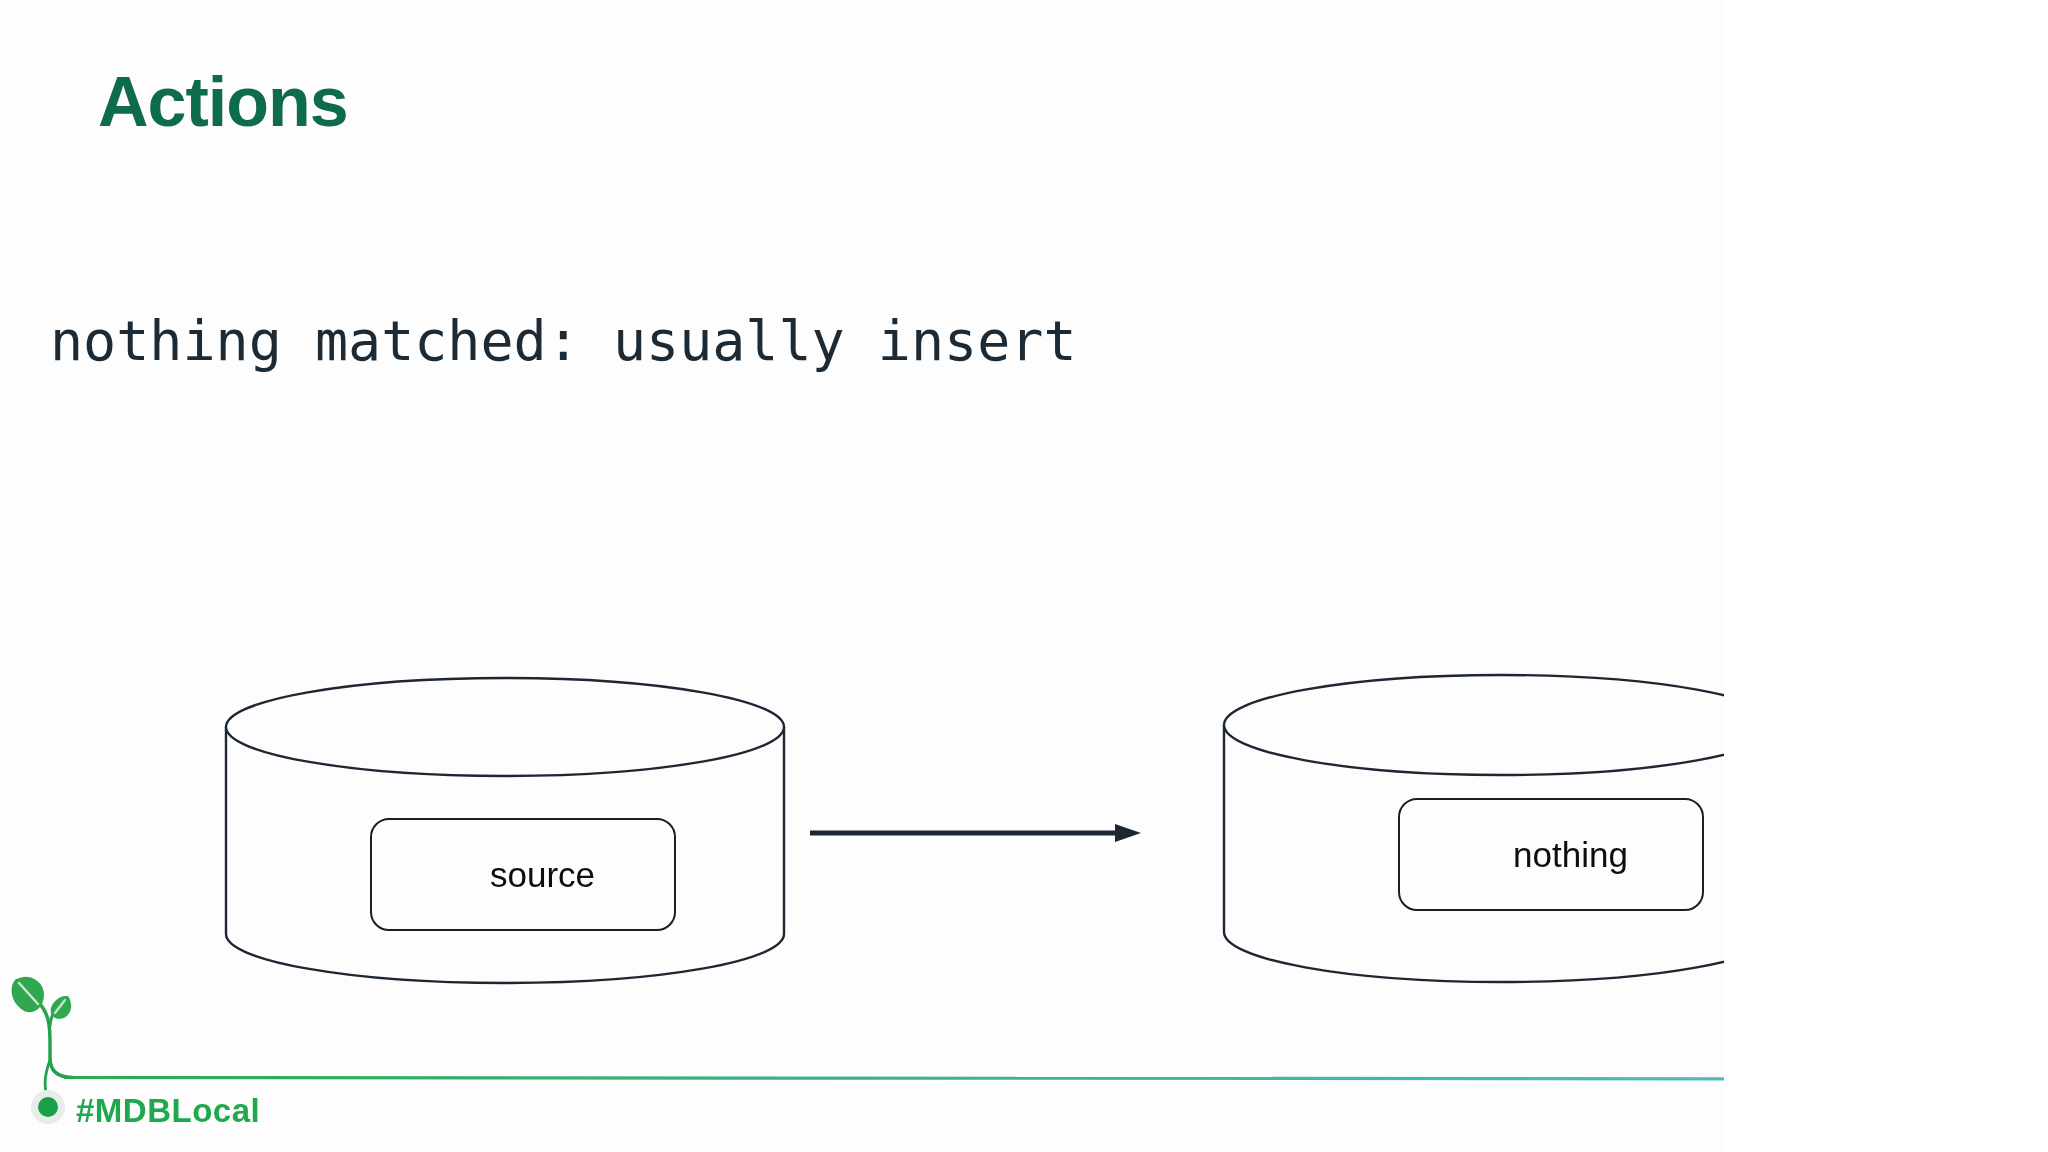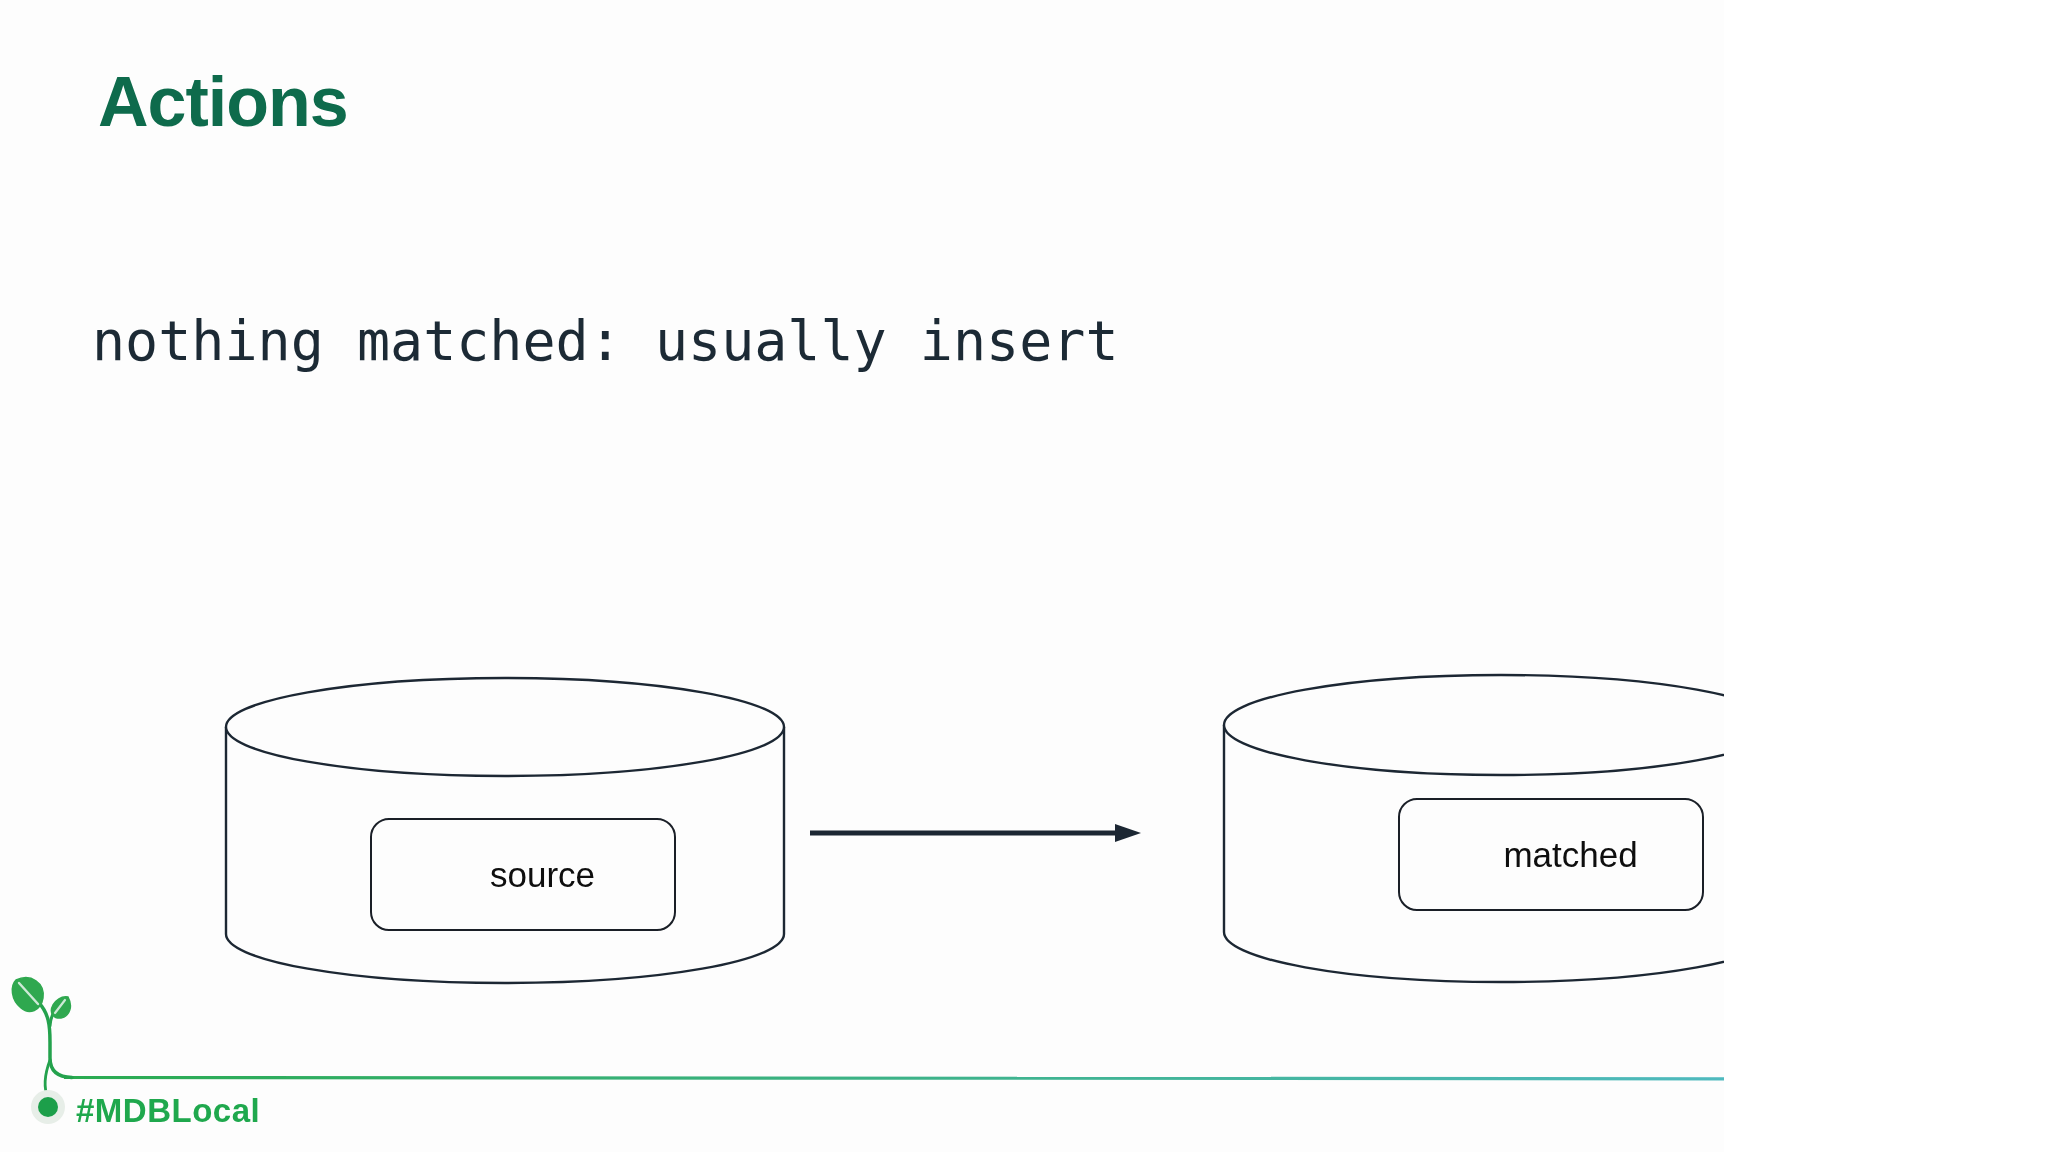--- a/index.html
+++ b/index.html
@@ -27,21 +27,21 @@
     color: var(--title_green, #0E6B4C);
   }
   .mono {
     position: absolute;
     font-family: "DejaVu Sans Mono", "Liberation Mono", monospace;
     font-size: 55px;
     line-height: 55px;
     white-space: pre;
     color: var(--text_dark, #1C2A35);
   }
-  .line1 { left: 50px; top: 314px; margin-left: 42px; }
+  .line1 { left: 50px; top: 314px; }
   .line2 { left: 13px; top: 438px; }
 
   .diagram-svg, .footer-svg {
     position: absolute;
     left: 0;
     top: 0;
     width: 2048px;
     height: 1152px;
     pointer-events: none;
   }
@@ -99,21 +99,21 @@
     <g>
       <line x1="810" y1="833" x2="1119" y2="833" style="stroke: var(--ink, #1C2733);" stroke-width="5"></line>
       <polygon points="1115,824 1115,842 1141,833" style="fill: var(--ink, #1C2733);"></polygon>
     </g>
   </svg>
 
   <div class="db-label source">
     <span>source</span>
   </div>
   <div class="db-label target">
-    <span>matched</span>
+    <span>nothing</span>
   </div>
 
   <svg class="footer-svg" viewBox="0 0 2048 1152" xmlns="http://www.w3.org/2000/svg">
     <defs>
       <linearGradient id="timeline-grad" x1="0" y1="0" x2="1" y2="0">
         <stop offset="0" style="stop-color: var(--line_green, #2AAB50);"></stop>
         <stop offset="1" style="stop-color: var(--line_teal, #55BCD2);"></stop>
       </linearGradient>
     </defs>
 

